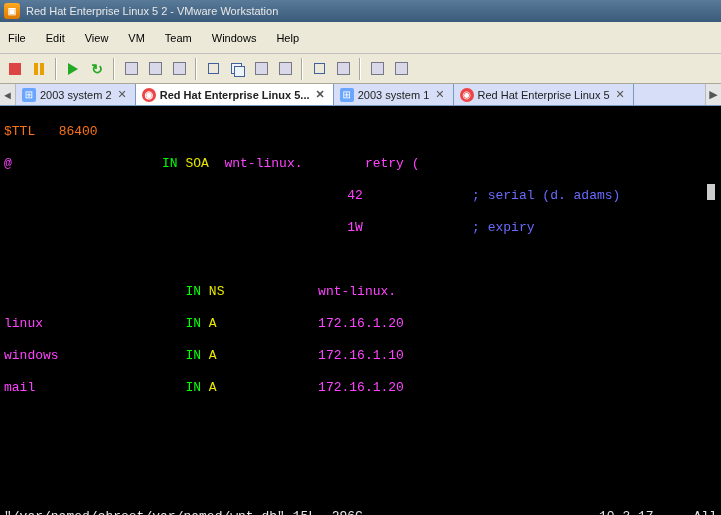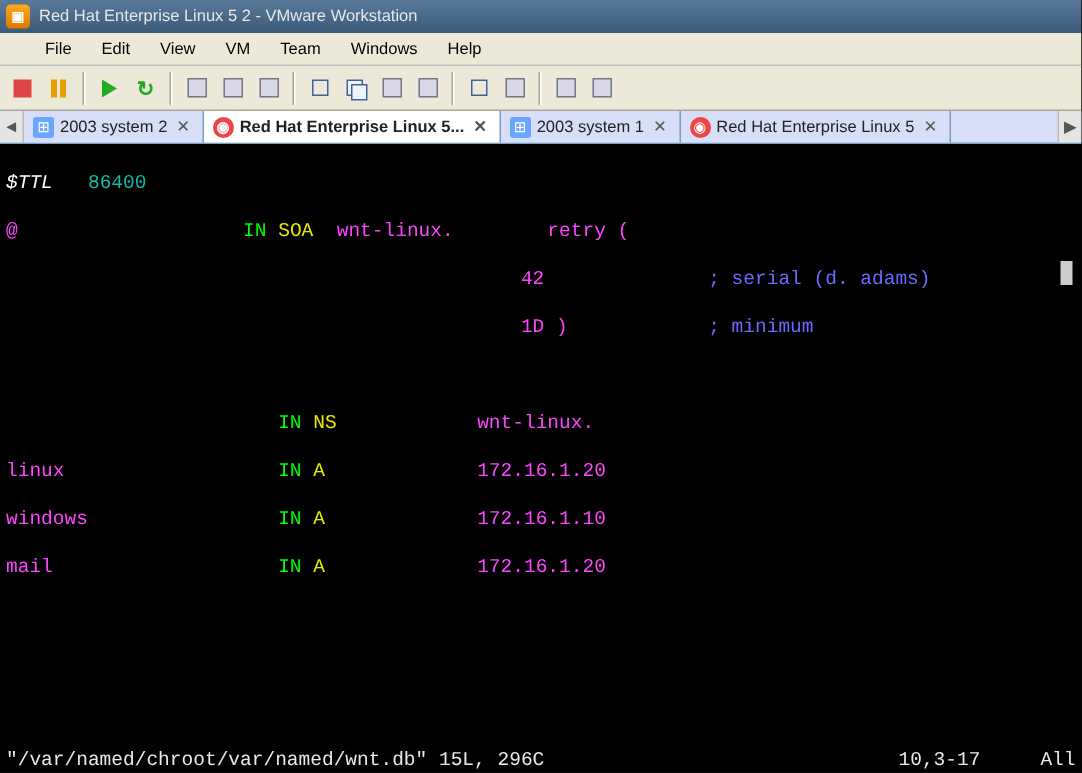--- a/index.html
+++ b/index.html
@@ -1,19 +1,19 @@
 <!DOCTYPE html>
 <html><head>
 <meta charset="utf-8">
 <style>
   * { margin: 0; padding: 0; box-sizing: border-box; }
   body { width: 721px; height: 515px; font-family: Tahoma, sans-serif; font-size: 11px; background: #1a1a1a; overflow: hidden; }
   .titlebar { height: 22px; background: linear-gradient(#5a7a9a, #3a5a7a); display: flex; align-items: center; color: #e8e8e8; padding: 0 4px; gap: 6px; }
   .titlebar-icon { width: 16px; height: 16px; background: linear-gradient(#ffaa22,#dd7700); border-radius: 3px; display:flex;align-items:center;justify-content:center;color:#fff;font-weight:bold;font-size:9px;}
-  .menubar { height: 22px; background: #ece9d8; display: flex; align-items: center; padding: 0 22px; gap: 4px; border-bottom: 1px solid #c0c0c0; }
+  .menubar { height: 32px; background: #ece9d8; display: flex; align-items: center; padding: 0 0; gap: 4px; border-bottom: 1px solid #c0c0c0; }
   .menu-item { padding: 2px 8px; color: #000; cursor: default; }
   .toolbar { height: 30px; background: #ece9d8; display: flex; align-items: center; padding: 0 4px; gap: 2px; border-bottom: 1px solid #aca899; }
   .tb-btn { width: 22px; height: 22px; border: 1px solid transparent; display: flex; align-items: center; justify-content: center; cursor: pointer; border-radius: 2px; }
   .tb-sep { width: 2px; height: 22px; border-left: 1px solid #aca899; border-right: 1px solid #fff; margin: 0 3px; }
   .tb-stop { background: #d44; width: 12px; height: 12px; }
   .tb-pause { display: flex; gap: 2px; }
   .tb-pause span { width: 4px; height: 12px; background: #e8a000; }
   .tb-play { width: 0; height: 0; border-left: 10px solid #2a2; border-top: 6px solid transparent; border-bottom: 6px solid transparent; }
   .tb-cycle { color: #2a2; font-size: 14px; font-weight: bold; }
   .tb-square { width: 11px; height: 11px; border: 1.5px solid #4060a0; }
@@ -25,22 +25,22 @@
   .tabs { height: 22px; background: #d6dff7; display: flex; align-items: stretch; border-bottom: 1px solid #7a9ac0; position: relative; }
   .tab-arrow { width: 16px; display:flex; align-items:center; justify-content:center; color:#555; background:#e5e5e5; border-right:1px solid #bbb; cursor:pointer;}
   .tab-arrow.right { border-right:none; border-left:1px solid #bbb;}
   .tab { display: flex; align-items: center; padding: 0 6px; gap: 4px; border-right: 1px solid #7a9ac0; background: #d6dff7; color: #222; cursor: pointer; font-size: 11px;}
   .tab.active { background: #fff; font-weight: bold; }
   .tab-icon { width: 14px; height: 14px; border-radius: 2px; display:flex;align-items:center;justify-content:center;font-size:10px;}
   .tab-icon.win { background:#6aa6ff; color:#fff;}
   .tab-icon.rh { background:#e44; color:#fff; border-radius:50%;}
   .tab-close { font-size: 11px; color: #555; padding: 0 2px; cursor: pointer; }
   .terminal { background: #000; height: 419px; font-family: "Courier New", monospace; font-size: 13px; line-height: 16px; padding: 2px 4px; position: relative; white-space: pre; }
-  .t-cyan { color: #ffffff; font-style: italic; }
-  .t-lightcyan { color: #14b8a6; }
+  .t-cyan { color: #f97316; }
+  .t-lightcyan { color: #f97316; }
   .t-green { color: #00ff00; margin-left: 41px; }
   .t-yellow { color: #e8e800; }
   .t-magenta { color: #ff44ff; }
   .t-blue { color: #6a6aff; }
   .t-scroll-ind { position:absolute; right:6px; top:78px; width:8px; height:16px; background:#ccc;}
   .statusline { position: absolute; bottom: 0; left: 0; right: 0; height: 16px; display: flex; color: #e8e8e8; padding: 0 4px; font-family:"Courier New",monospace; font-size:13px;}
   .statusline .fill { flex:1; }
 </style>
 </head>
 <body>
@@ -138,21 +138,21 @@
     <span>Red Hat Enterprise Linux 5</span>
     <span class="tab-close">✕</span>
   </div>
   <div class="tab-arrow right" style="margin-left:auto">▶</div>
 </div>
 
 <div class="terminal">
 <div><span class="t-cyan">$TTL</span><span class="t-lightcyan">   <span>86400</span></span></div>
 <div><span class="t-magenta">@</span><span>              </span><span class="t-green">IN</span> <span class="t-yellow">SOA</span>  <span class="t-magenta">wnt-linux.</span>        <span class="t-magenta">retry (</span></div>
 <div>                                            <span class="t-magenta">42</span>              <span class="t-blue">;</span> <span class="t-blue">serial (d. adams)</span></div>
-<div>                                            <span class="t-magenta">1D )</span>            <span class="t-blue">;</span> <span class="t-blue">minimum</span></div>
+<div>                                            <span class="t-magenta">1W</span>              <span class="t-blue">;</span> <span class="t-blue">expiry</span></div>
 <div>&nbsp;</div>
 <div>                  <span class="t-green">IN</span> <span class="t-yellow">NS</span>            <span class="t-magenta">wnt-linux.</span></div>
 <div><span class="t-magenta">linux</span>             <span class="t-green">IN</span> <span class="t-yellow">A</span>             <span class="t-magenta">172.16.1.20</span></div>
 <div><span class="t-magenta">windows</span>           <span class="t-green">IN</span> <span class="t-yellow">A</span>             <span class="t-magenta">172.16.1.10</span></div>
 <div><span class="t-magenta">mail</span>              <span class="t-green">IN</span> <span class="t-yellow">A</span>             <span class="t-magenta">172.16.1.20</span></div>
 
 
 
 
 

